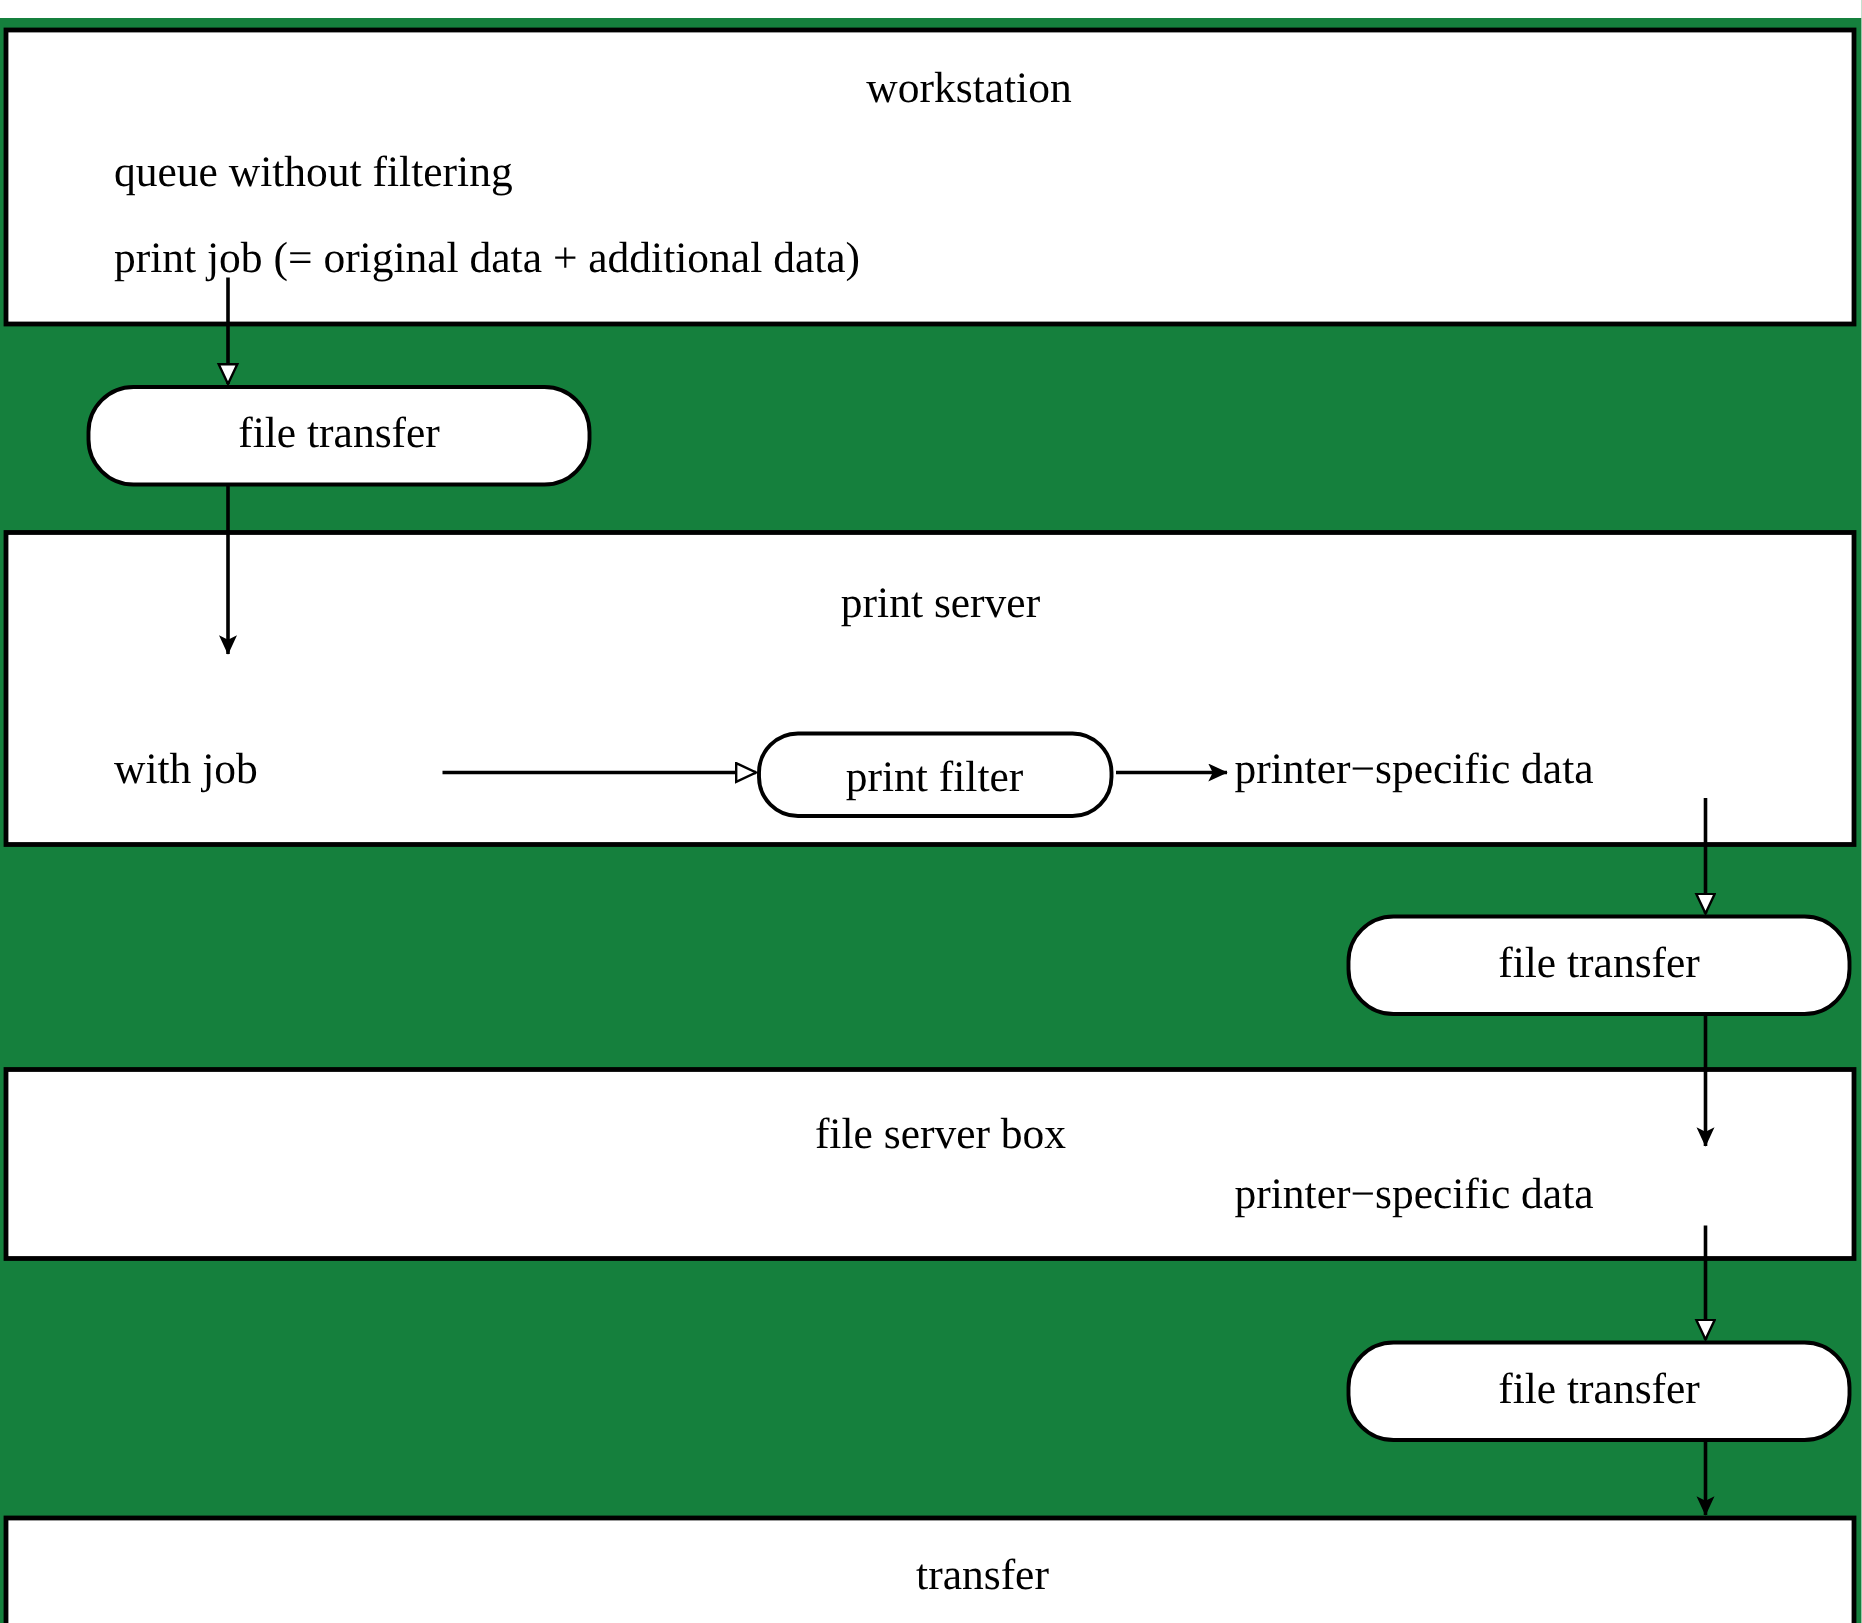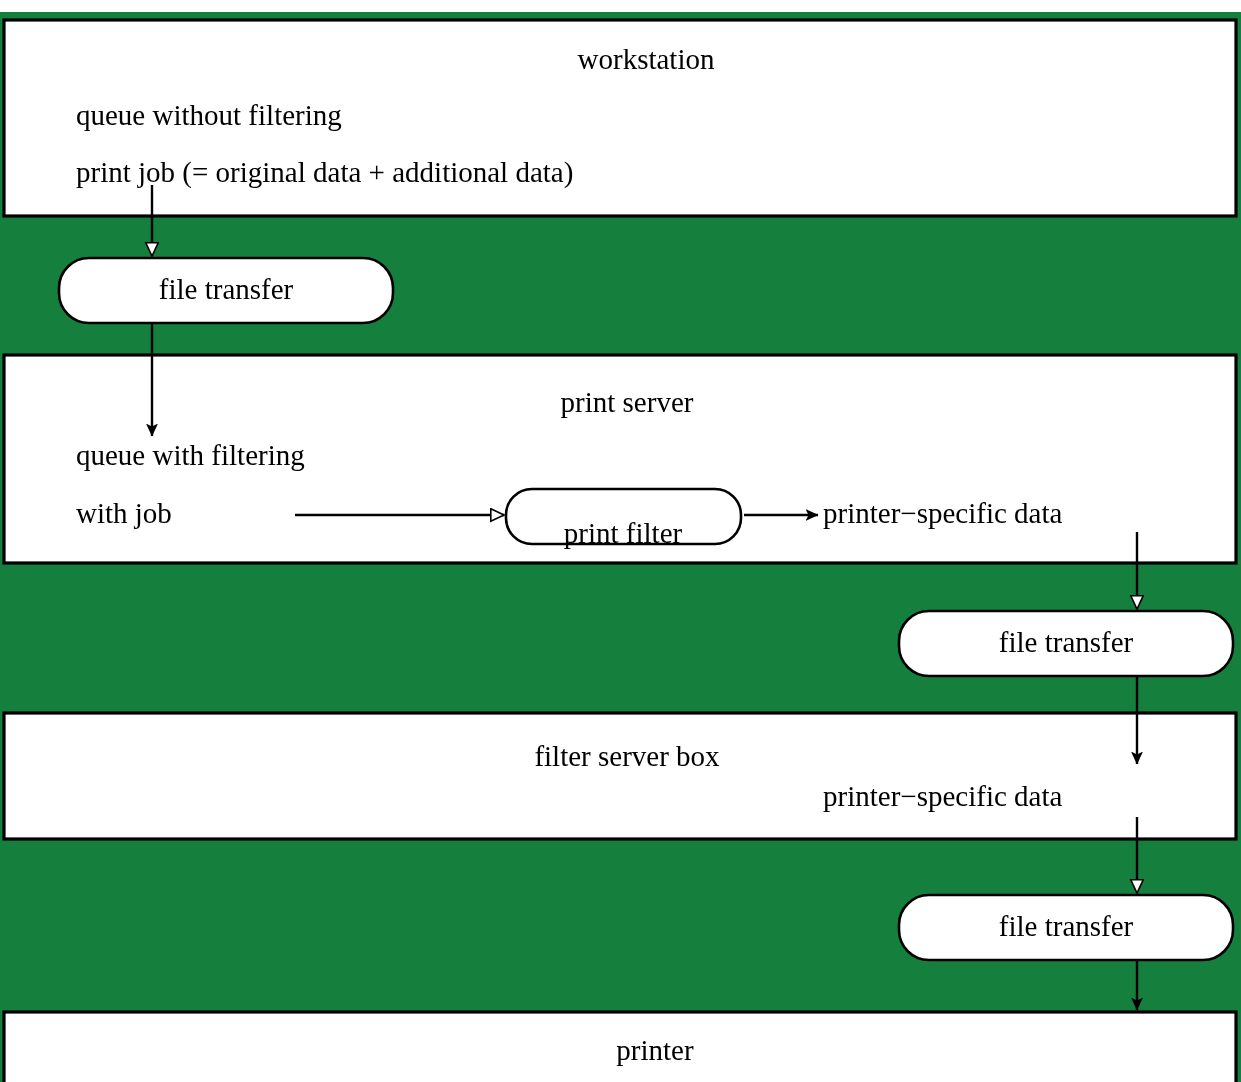--- a/index.html
+++ b/index.html
@@ -86,31 +86,30 @@
   <div class="lbl center" style="left:646px; top:33px;">workstation</div>
 
   <div class="lbl" style="left:76px; top:146px;">print job (= original data + additional data)</div>
 
   <div class="lbl" style="left:76px; top:89px;">queue without filtering</div>
 
   <div class="lbl center" style="left:226px; top:263px;">file transfer</div>
 
   <div class="lbl center" style="left:627px; top:376px;">print server</div>
 
-  <div class="lbl" style="left:76px; top:429px;">queue with filtering</div>
 
   <div class="lbl" style="left:76px; top:487px;">with job</div>
 
-  <div class="lbl center" style="left:623px; top:507px;">print filter</div>
+  <div class="lbl center" style="left:623px; top:492px;">print filter</div>
 
   <div class="lbl" style="left:823px; top:487px;">printer−specific data</div>
 
   <div class="lbl center" style="left:1066px; top:616px;">file transfer</div>
 
-  <div class="lbl center" style="left:627px; top:730px;">filter server box</div>
+  <div class="lbl center" style="left:627px; top:730px;">file server box</div>
 
   <div class="lbl" style="left:823px; top:770px;">printer−specific data</div>
 
   <div class="lbl center" style="left:1066px; top:900px;">file transfer</div>
 
-  <div class="lbl center" style="left:655px; top:1024px;">printer</div>
+  <div class="lbl center" style="left:655px; top:1024px;">transfer</div>
 
 </div>
 
 </body></html>

